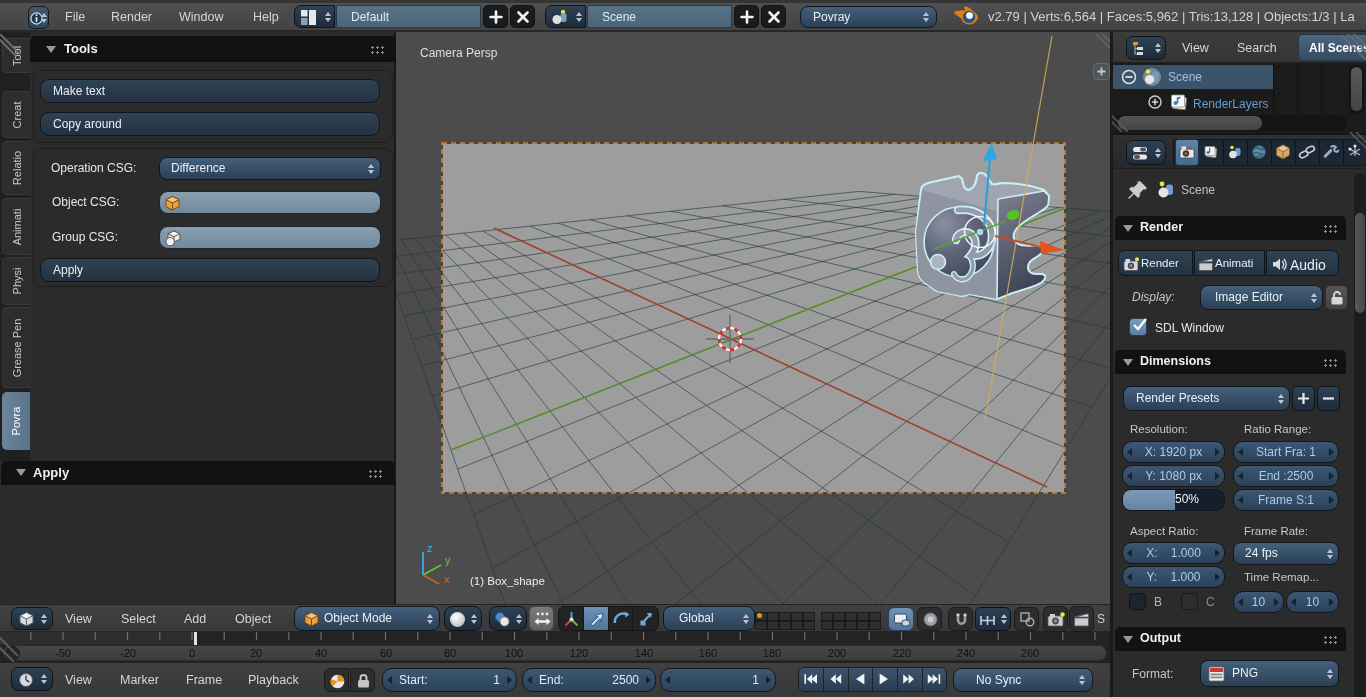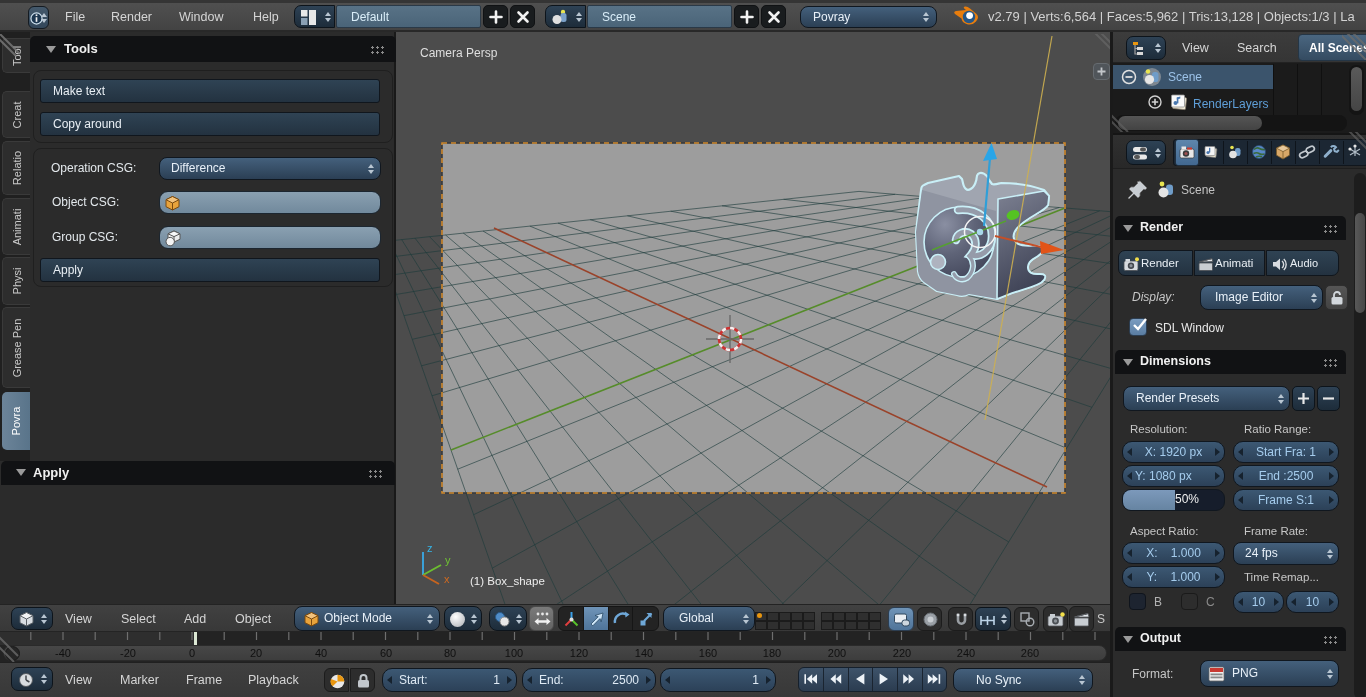--- a/index.html
+++ b/index.html
@@ -1,20 +1,20 @@
 <!DOCTYPE html>
 <html><head><meta charset="utf-8"><style>
 *{margin:0;padding:0;box-sizing:border-box;}
 html,body{width:1366px;height:697px;overflow:hidden;background:#2b2b2b;}
 #root{position:relative;width:1362px;height:697px;font-family:"Liberation Sans",sans-serif;color:#d8d8d8;font-size:12px;}
 .abs{position:absolute;}
 .navy{background:linear-gradient(#2e4255,#1d2c3a);border:1px solid #0d141b;border-radius:7px;}
 .dd{background:linear-gradient(#44607c,#2b3f54);border:1px solid #10171f;border-radius:8px;color:#e8f0f8;}
 .fld{background:linear-gradient(#3c5873,#2c4158);border:1px solid #10171f;border-radius:10px;color:#a5cced;}
-.tbtn{background:linear-gradient(#2f4354,#233240);border:1px solid #10161d;border-radius:3px;color:#e9eff4;}
+.tbtn{background:linear-gradient(#2f4354,#233240);border:1px solid #10161d;border-radius:9px;color:#e9eff4;}
 .lightf{background:linear-gradient(#8aa0b1,#71899c);border:1px solid #1c2630;border-radius:9px;}
 .phdr{background:#111214;border-radius:5px 5px 0 0;color:#f0f0f0;font-weight:bold;}
 .tri-d{display:inline-block;width:0;height:0;border-left:5px solid transparent;border-right:5px solid transparent;border-top:7px solid #9a9a9a;}
 .ud{position:absolute;right:5px;top:50%;transform:translateY(-50%);display:flex;flex-direction:column;align-items:center;gap:2px;}
 .ud i{display:block;width:0;height:0;border-left:4px solid transparent;border-right:4px solid transparent;}
 .ud .u{border-bottom:5px solid #b9c6d2;}
 .ud .d{border-top:5px solid #b9c6d2;}
 .ud.sm i{border-left-width:3px;border-right-width:3px;}
 .ud.sm .u{border-bottom-width:4px;}
 .ud.sm .d{border-top-width:4px;}
@@ -480,21 +480,21 @@
         <line x1="933.8" y1="0" x2="933.8" y2="8" stroke="#6f6f6f" stroke-width="1.2"></line>
         <line x1="966.0" y1="0" x2="966.0" y2="8" stroke="#6f6f6f" stroke-width="1.2"></line>
         <line x1="998.2" y1="0" x2="998.2" y2="8" stroke="#6f6f6f" stroke-width="1.2"></line>
         <line x1="1030.5" y1="0" x2="1030.5" y2="8" stroke="#6f6f6f" stroke-width="1.2"></line>
         <line x1="1062.8" y1="0" x2="1062.8" y2="8" stroke="#6f6f6f" stroke-width="1.2"></line>
         <line x1="1095.0" y1="0" x2="1095.0" y2="8" stroke="#6f6f6f" stroke-width="1.2"></line>
       </svg>
       <div class="abs" style="left:194px;top:0;width:2.5px;height:13px;background:#dce8d4;"></div>
       <div class="abs" style="left:3px;top:13px;width:1104px;height:16px;background:linear-gradient(#474747,#3d3d3d);border:1px solid #2a2a2a;border-radius:8px;"></div>
       <div class="abs" style="left:5px;top:14px;width:15px;height:15px;background:#262626;border:1px solid #1a1a1a;border-radius:50%;"></div>
-      <div class="abs" style="left:43px;top:15px;width:40px;text-align:center;color:#101010;font-size:11px;">-40</div>
+      <div class="abs" style="left:43px;top:15px;width:40px;text-align:center;color:#101010;font-size:11px;">-50</div>
       <div class="abs" style="left:108px;top:15px;width:40px;text-align:center;color:#101010;font-size:11px;">-20</div>
       <div class="abs" style="left:172px;top:15px;width:40px;text-align:center;color:#101010;font-size:11px;">0</div>
       <div class="abs" style="left:236px;top:15px;width:40px;text-align:center;color:#101010;font-size:11px;">20</div>
       <div class="abs" style="left:301px;top:15px;width:40px;text-align:center;color:#101010;font-size:11px;">40</div>
       <div class="abs" style="left:366px;top:15px;width:40px;text-align:center;color:#101010;font-size:11px;">60</div>
       <div class="abs" style="left:430px;top:15px;width:40px;text-align:center;color:#101010;font-size:11px;">80</div>
       <div class="abs" style="left:494px;top:15px;width:40px;text-align:center;color:#101010;font-size:11px;">100</div>
       <div class="abs" style="left:559px;top:15px;width:40px;text-align:center;color:#101010;font-size:11px;">120</div>
       <div class="abs" style="left:624px;top:15px;width:40px;text-align:center;color:#101010;font-size:11px;">140</div>
       <div class="abs" style="left:688px;top:15px;width:40px;text-align:center;color:#101010;font-size:11px;">160</div>
@@ -726,21 +726,21 @@
             <path d="M1 6L14 2.6l.8 3z" fill="#e2e6ea" stroke="#4a4e53" stroke-width="0.8"></path>
             <path d="M3.5 5.4l2.3-.7M7.5 4.4l2.3-.7M11.4 3.4l2.3-.7" stroke="#4a4e53" stroke-width="1"></path>
           </svg>
           <span class="abs" style="left:20px;top:6px;font-size:11.5px;">Animati</span>
         </div>
         <div class="abs tbtn" style="left:153px;top:115px;width:73px;height:26px;border-radius:0 7px 7px 0;">
           <svg class="abs" style="left:4px;top:5px;" width="16" height="17" viewBox="0 0 16 17">
             <path d="M2 6v4.5h3l4 3.5V2.5L5 6z" fill="#d8dce0"></path>
             <path d="M11 5a4.5 4.5 0 0 1 0 7M12.8 3a7.5 7.5 0 0 1 0 11" stroke="#d8dce0" stroke-width="1.4" fill="none"></path>
           </svg>
-          <span class="abs" style="left:23px;top:6px;font-size:11px;">Audio</span>
+          <span class="abs" style="left:23px;top:6px;font-size:14px;">Audio</span>
         </div>
         <div class="abs" style="left:19px;top:155px;color:#c6c6c6;font-style:italic;">Display:</div>
         <div class="abs dd" style="left:87px;top:150px;width:123px;height:25px;">
           <span class="abs" style="left:14px;top:4px;">Image Editor</span>
           <span class="ud sm" style="right:5px;">
             <i class="u"></i>
             <i class="d"></i>
           </span>
         </div>
         <div class="abs" style="left:212px;top:150px;width:23px;height:25px;background:linear-gradient(#555,#434343);border:1px solid #2e2e2e;border-radius:5px;">
@@ -785,21 +785,21 @@
           <div class="abs" style="left:12px;right:12px;top:3px;text-align:center;color:#a5cced;">X: 1920 px</div>
         </div>
         <div class="abs fld lr" style="left:120px;top:306px;width:106px;height:22px;">
           <i class="l"></i>
           <i class="r"></i>
           <div class="abs" style="left:12px;right:12px;top:3px;text-align:center;color:#a5cced;">Start Fra: 1</div>
         </div>
         <div class="abs fld lr" style="left:9px;top:330px;width:103px;height:22px;">
           <i class="l"></i>
           <i class="r"></i>
-          <div class="abs" style="left:12px;right:12px;top:3px;color:#a5cced;">Y: 1080 px</div>
+          <div class="abs" style="left:12px;right:12px;top:3px;text-align:center;color:#a5cced;">Y: 1080 px</div>
         </div>
         <div class="abs fld lr" style="left:120px;top:330px;width:106px;height:22px;">
           <i class="l"></i>
           <i class="r"></i>
           <div class="abs" style="left:12px;right:12px;top:3px;text-align:center;color:#a5cced;">End :2500</div>
         </div>
         <div class="abs" style="left:9px;top:354px;width:103px;height:22px;background:#161d2b;border:1px solid #10171f;border-radius:9px;overflow:hidden;">
           <div class="abs" style="left:0;top:0;width:52px;height:22px;background:linear-gradient(#7c99bb,#64829f);"></div>
           <div class="abs" style="left:52px;top:2px;color:#f0f0f0;">50%</div>
         </div>

